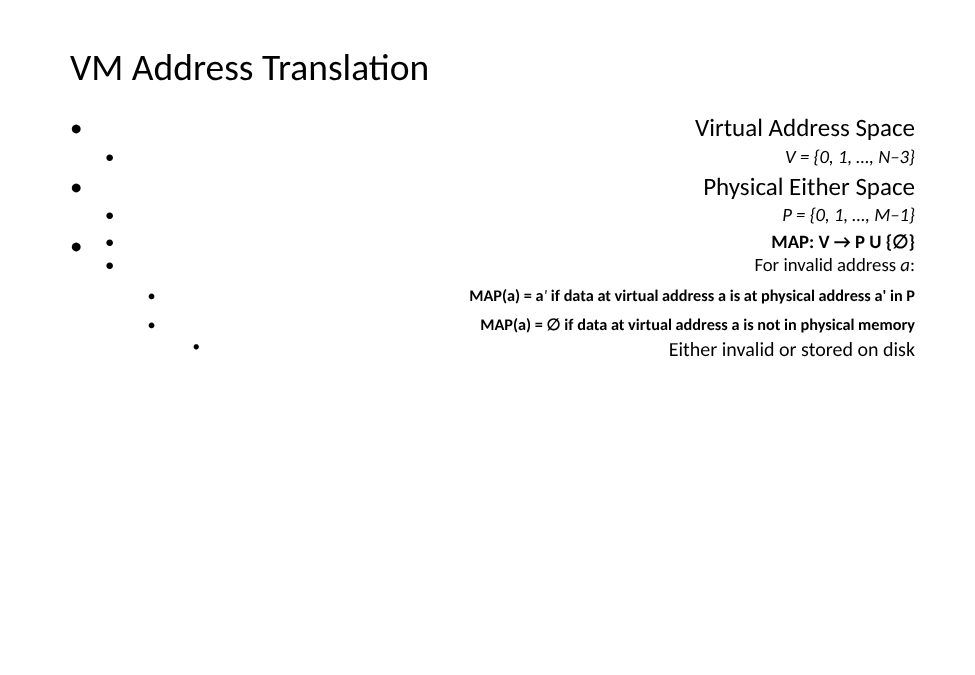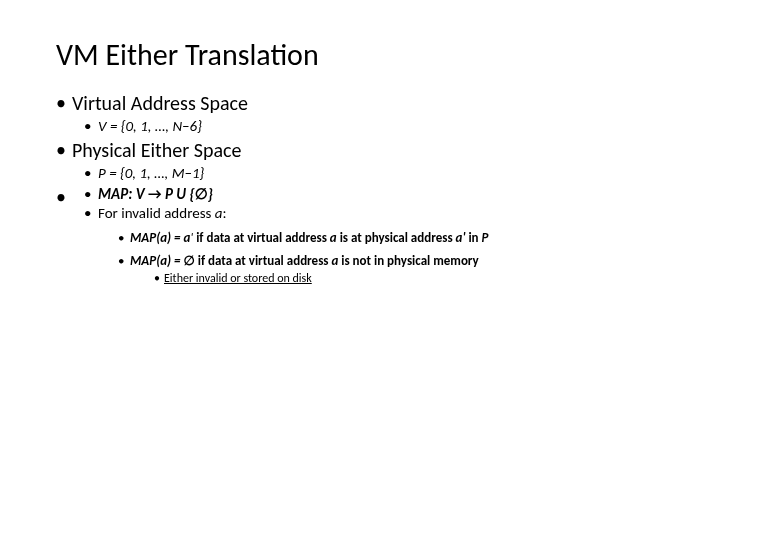--- a/index.html
+++ b/index.html
@@ -18,20 +18,21 @@
   .title {
     font-size: 30px;
     font-weight: 400;
     margin: 0 0 18px 0;
     letter-spacing: 0px;
   }
   ul {
     margin: 0;
     padding: 0;
     list-style: none;
+    text-align: right;
   }
   li {
     position: relative;
     line-height: 1.25;
   }
   
   .l1 > li {
     font-size: 20px;
     padding-left: 16px;
     margin-top: 2px;
@@ -66,50 +67,49 @@
   }
   .l3 > li::before {
     content: "•";
     position: absolute;
     left: 0;
     top: 0;
     font-size: 13px;
   }
   
   .l4 > li {
-    font-size: 12px;
+    font-size: 16px;
     padding-left: 10px;
     margin-left: 24px;
     margin-top: 1px;
-    text-decoration: underline;
   }
   .l4 > li::before {
     content: "•";
     position: absolute;
     left: 0;
     top: 0;
     font-size: 12px;
   }
   .i { font-style: italic; }
   .b { font-weight: bold; }
-  .bi { font-weight: bold; font-style: italic; }
+  .bi { font-weight: bold; }
 </style>
 </head>
 <body>
 
 <div class="slide">
-  <h1 class="title">VM Either Translation</h1>
+  <h1 class="title">VM Address Translation</h1>
 
   <ul class="l1">
 
     <li>
       <span>Virtual Address Space</span>
       <ul class="l2">
         <li>
-          <span class="i">V = {0, 1, …, N–6}</span>
+          <span class="i">V = {0, 1, …, N–3}</span>
         </li>
       </ul>
     </li>
 
     <li>
       <span>Physical Either Space</span>
       <ul class="l2">
         <li>
           <span class="i">P = {0, 1, …, M–1}</span>
         </li>

